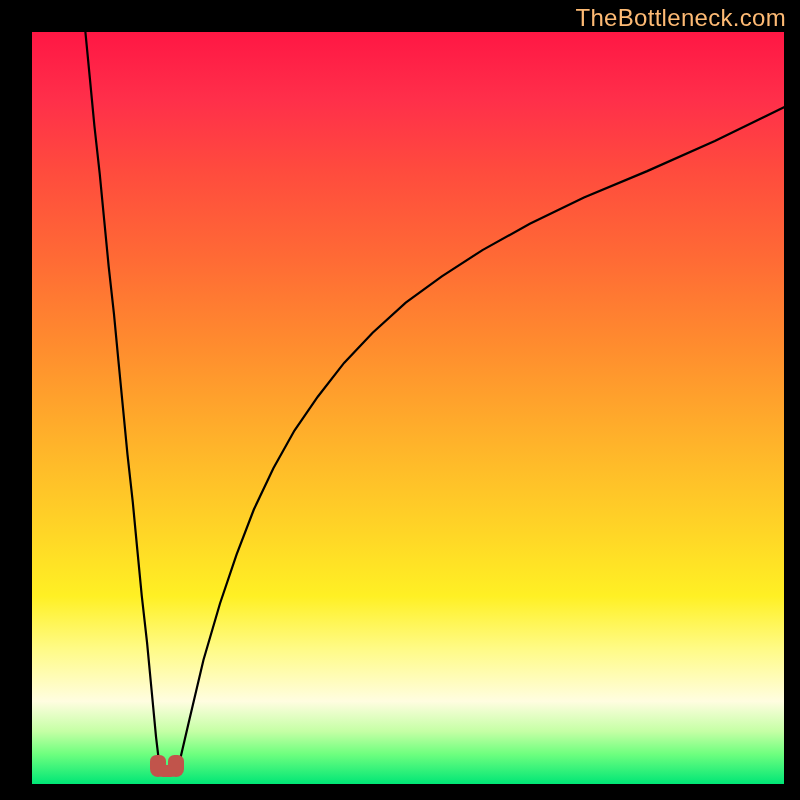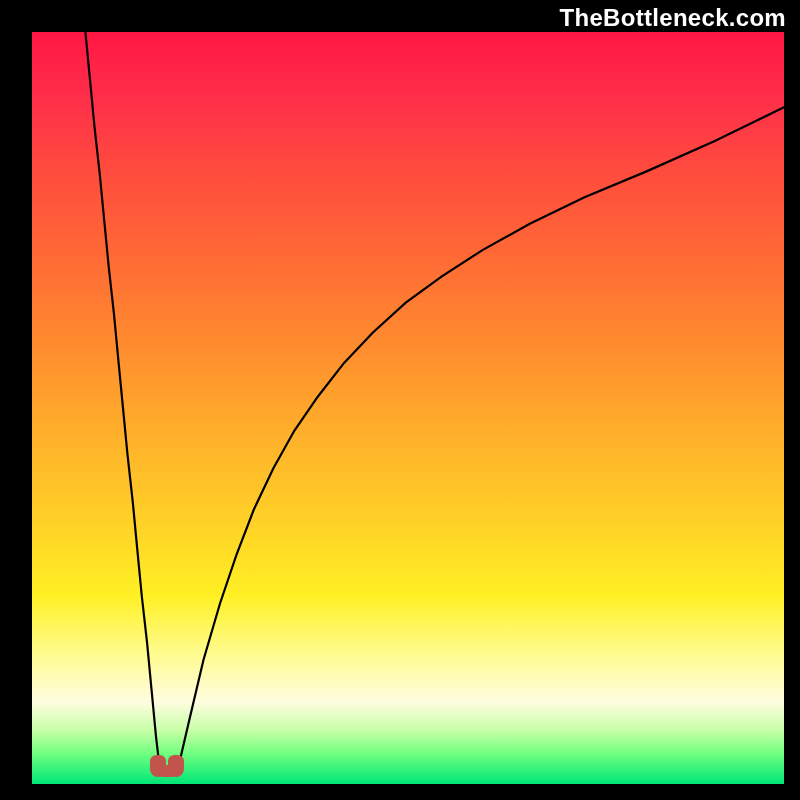--- a/index.html
+++ b/index.html
@@ -42,23 +42,23 @@
       #fffde0 89%,
       #c5ffa5 93%,
       #6fff7f 96%,
       #00e676 100%
     );
   }
   .watermark {
     position: absolute;
     top: 4px;
     right: 14px;
-    color: #ffffff;
+    color: #fdba74;
     font-size: 24px;
-    font-weight: 700;
+    font-weight: 400;
     letter-spacing: 0.3px;
     user-select: none;
     pointer-events: none;
   }
   svg.curves {
     position: absolute;
     inset: 0;
     width: 100%;
     height: 100%;
     overflow: visible;

